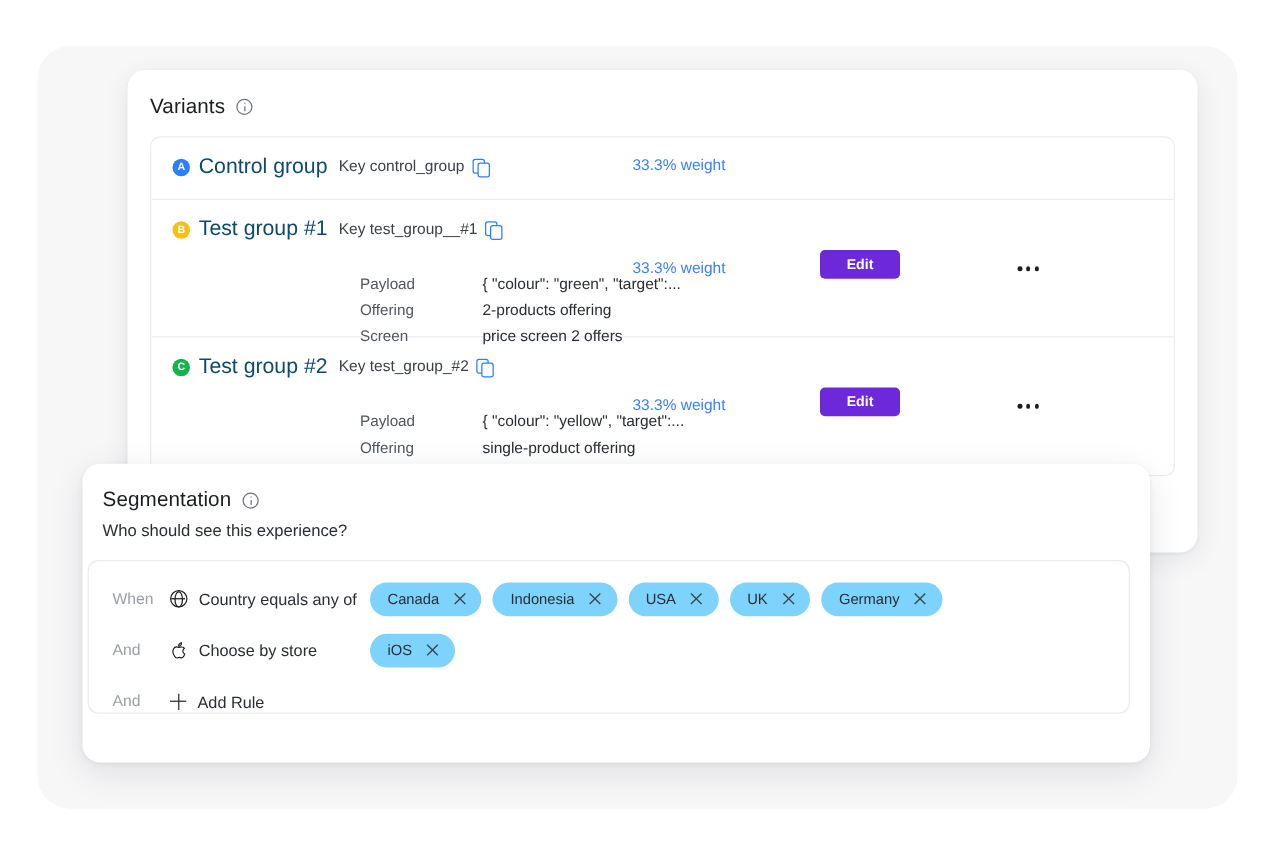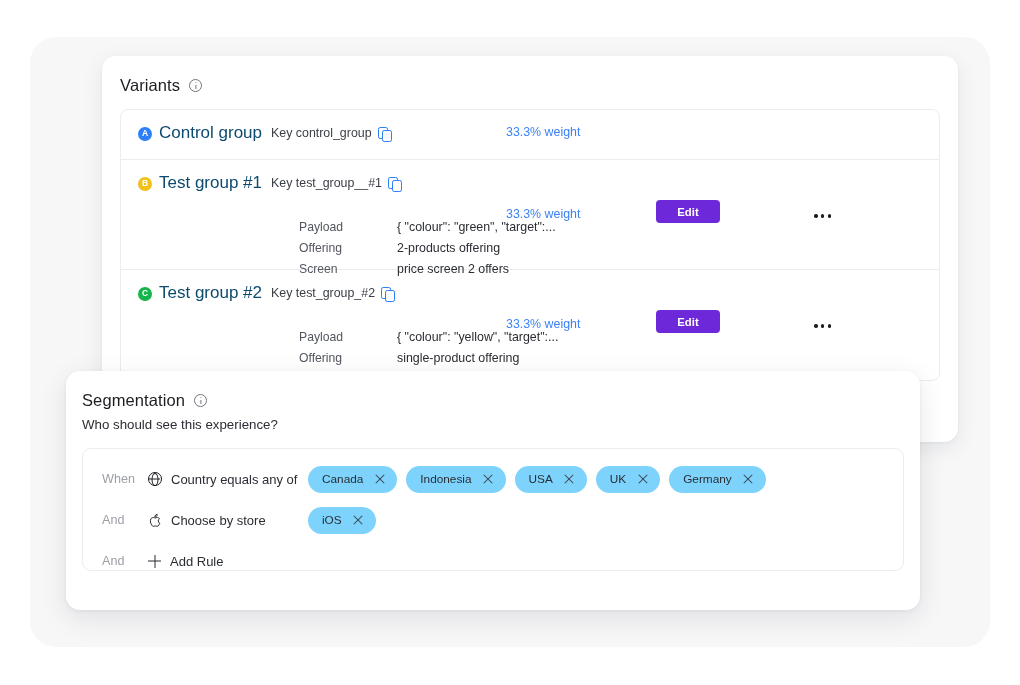--- a/index.html
+++ b/index.html
@@ -177,21 +177,21 @@
     border-radius: 2.2px;
     background: #ffffff;
   }
 
   .meta-grid {
     margin-top: 12px;
     display: grid;
     grid-template-columns: 98px 1fr;
     row-gap: 3px;
     position: absolute;
-    left: 178px;
+    left: 167px;
     top: 46px;
     width: 420px;
   }
   .meta-label {
     font-size: 12.2px;
     color: #52565e;
     line-height: 18px;
   }
   .meta-value {
     font-size: 12.4px;
@@ -265,21 +265,21 @@
 
   #segmentation-card .card-title-row { padding: 20px 0 0 16px; }
 
   .card-subtitle {
     font-size: 13.3px;
     color: #2a2d33;
     padding: 7px 0 0 16px;
   }
 
   #rules-box {
-    margin: 16px 16px 0 16px;
+    margin: 16px 16px 0 4px;
     border: 1px solid #ececef;
     border-radius: 9px;
     height: 123px;
     padding: 14px 0 0 0;
   }
 
   .rule-row {
     display: flex;
     align-items: center;
     height: 32px;

